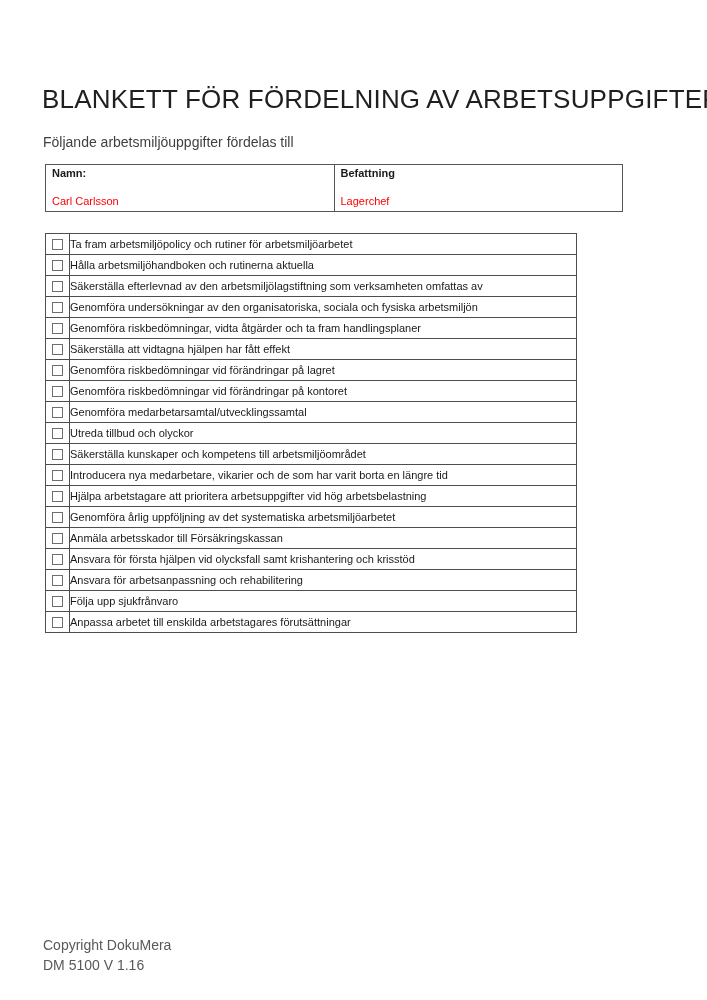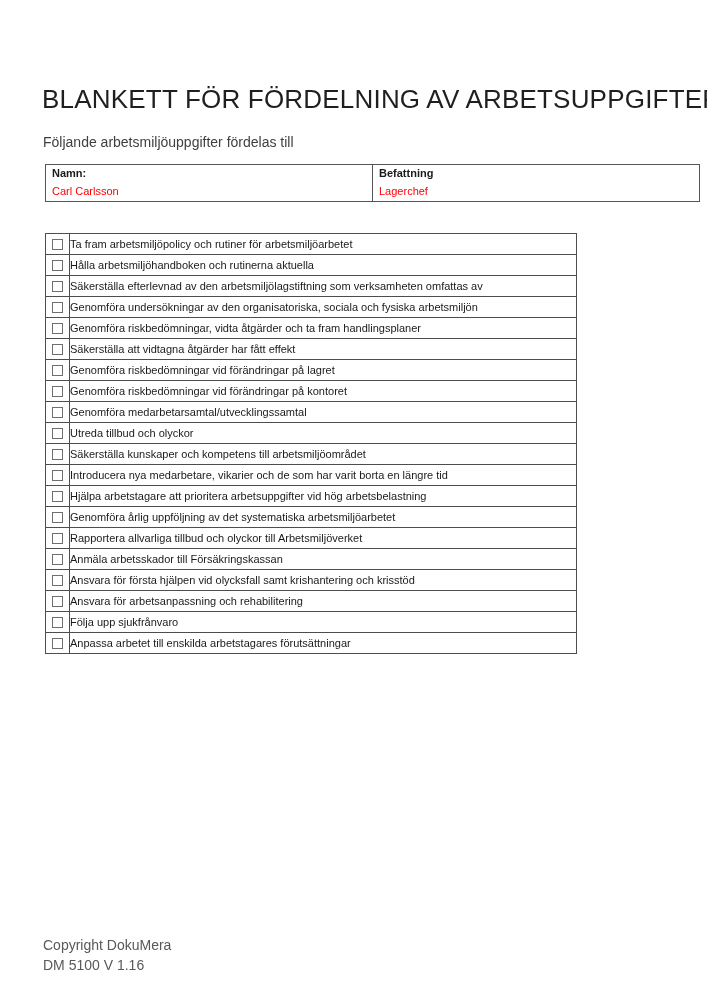--- a/index.html
+++ b/index.html
@@ -28,36 +28,36 @@
     position: absolute;
     left: 43px; top: 134px;
     margin: 0;
     font-size: 14px;
     color: #3f3f3f;
   }
   table { border-collapse: collapse; table-layout: fixed; }
   .name-table {
     position: absolute;
     left: 45px; top: 164px;
-    width: 655px;
+    width: 578px;
   }
   .name-table td {
     border: 1.5px solid #555555;
     width: 50%;
     padding: 2px 6px 4px 6px;
     vertical-align: top;
   }
   .cell-label {
     font-size: 11px;
     font-weight: bold;
     color: #1a1a1a;
   }
   .cell-value {
     font-size: 11px;
-    margin-top: 6px;
+    margin-top: 16px;
   }
   .red { color: #ff0000; }
   .task-table {
     position: absolute;
     left: 45px; top: 233px;
     width: 532px;
   }
   .task-table td {
     border: 1px solid #4d4d4d;
     height: 20px;
@@ -132,21 +132,21 @@
     <tr>
       <td class="cb-cell"><span class="checkbox"></span></td>
       <td class="task-cell">Genomföra undersökningar av den organisatoriska, sociala och fysiska arbetsmiljön</td>
     </tr>
     <tr>
       <td class="cb-cell"><span class="checkbox"></span></td>
       <td class="task-cell">Genomföra riskbedömningar, vidta åtgärder och ta fram handlingsplaner</td>
     </tr>
     <tr>
       <td class="cb-cell"><span class="checkbox"></span></td>
-      <td class="task-cell">Säkerställa att vidtagna åtgärder har fått effekt</td>
+      <td class="task-cell">Säkerställa att vidtagna hjälpen har fått effekt</td>
     </tr>
     <tr>
       <td class="cb-cell"><span class="checkbox"></span></td>
       <td class="task-cell">Genomföra riskbedömningar vid förändringar på lagret</td>
     </tr>
     <tr>
       <td class="cb-cell"><span class="checkbox"></span></td>
       <td class="task-cell">Genomföra riskbedömningar vid förändringar på kontoret</td>
     </tr>
     <tr>
@@ -165,24 +165,20 @@
       <td class="cb-cell"><span class="checkbox"></span></td>
       <td class="task-cell">Introducera nya medarbetare, vikarier och de som har varit borta en längre tid</td>
     </tr>
     <tr>
       <td class="cb-cell"><span class="checkbox"></span></td>
       <td class="task-cell">Hjälpa arbetstagare att prioritera arbetsuppgifter vid hög arbetsbelastning</td>
     </tr>
     <tr>
       <td class="cb-cell"><span class="checkbox"></span></td>
       <td class="task-cell">Genomföra årlig uppföljning av det systematiska arbetsmiljöarbetet</td>
-    </tr>
-    <tr>
-      <td class="cb-cell"><span class="checkbox"></span></td>
-      <td class="task-cell">Rapportera allvarliga tillbud och olyckor till Arbetsmiljöverket</td>
     </tr>
     <tr>
       <td class="cb-cell"><span class="checkbox"></span></td>
       <td class="task-cell">Anmäla arbetsskador till Försäkringskassan</td>
     </tr>
     <tr>
       <td class="cb-cell"><span class="checkbox"></span></td>
       <td class="task-cell">Ansvara för första hjälpen vid olycksfall samt krishantering och krisstöd</td>
     </tr>
     <tr>

